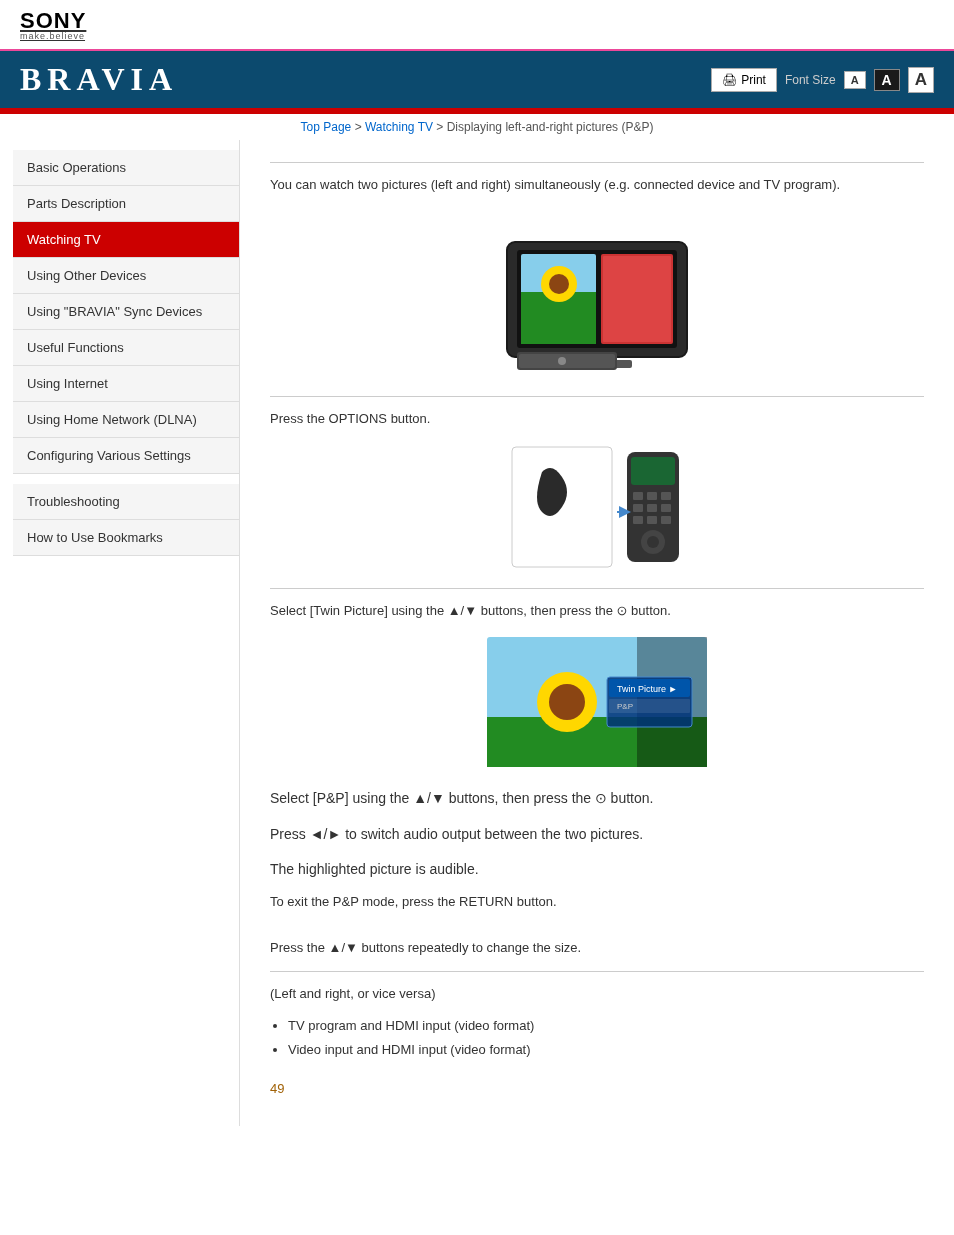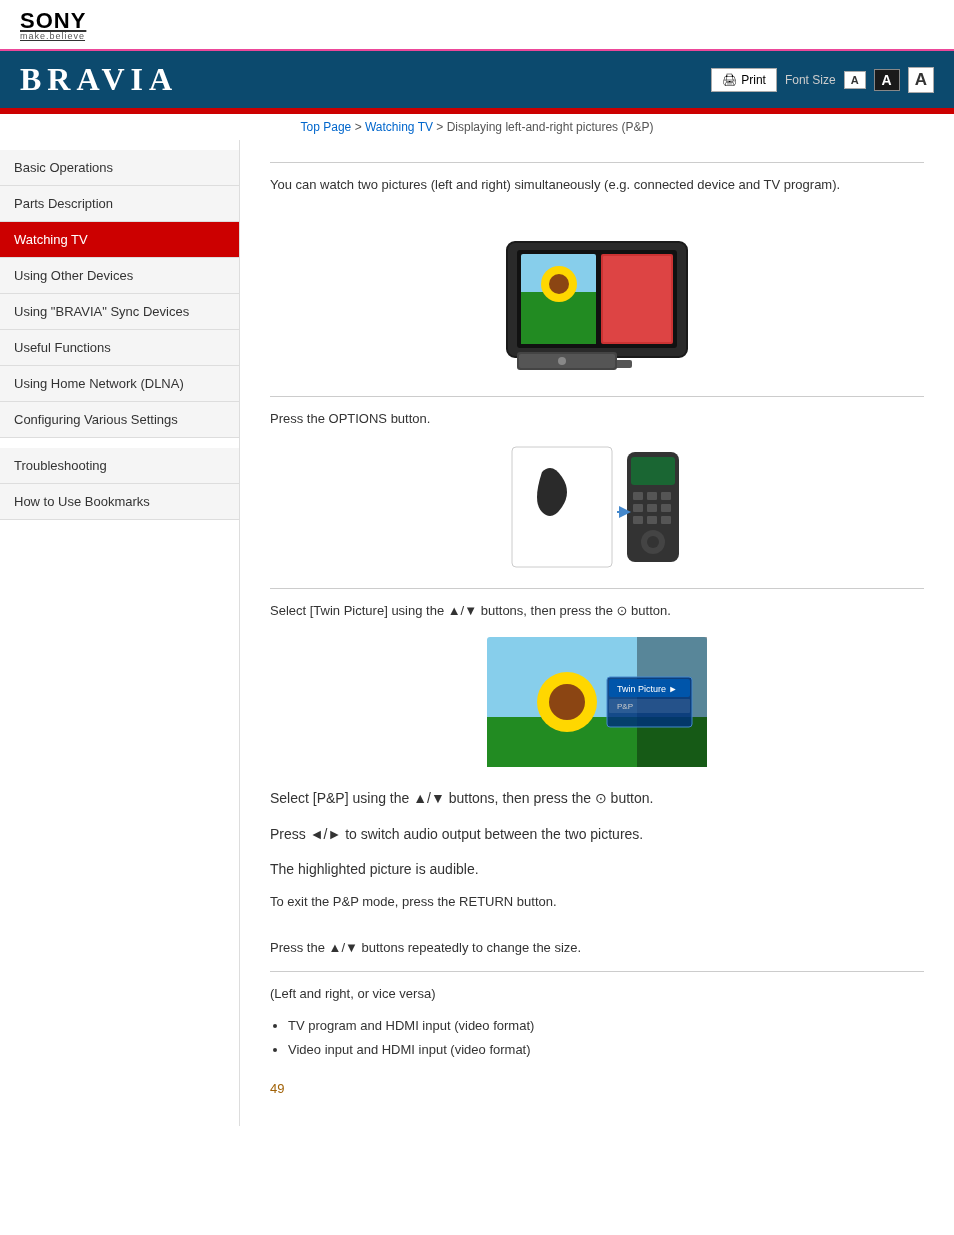--- a/index.html
+++ b/index.html
@@ -27,21 +27,21 @@
 
     
     .breadcrumb { text-align: center; padding: 6px 20px; font-size: 12px; color: #555; }
     .breadcrumb a { color: #0066cc; text-decoration: none; }
 
     
     .main-layout { display: flex; }
 
     
     .sidebar { width: 240px; min-width: 240px; border-right: 1px solid #ddd; padding-top: 10px; }
-    .sidebar-item { padding: 10px 14px; border-bottom: 1px solid #ddd; cursor: pointer; font-size: 13px; color: #333; background: #f5f5f5; }
+    .sidebar-item { padding: 10px 14px; border-bottom: 1px solid #ddd; cursor: pointer; font-size: 13px; color: #333; background: #f5f5f5; margin-left: 13px; }
     .sidebar-item.active { background: #cc0000; color: #fff; }
     .sidebar-item.section-top { margin-top: 10px; }
 
     
     .content { flex: 1; padding: 10px 30px 30px 30px; }
 
     
     .hr { border: none; border-top: 1px solid #ccc; margin: 12px 0; }
 
     .step-section { margin-bottom: 16px; }
@@ -109,20 +109,23 @@
     <div class="sidebar-item">
       <span>Using Other Devices</span>
     </div>
     <div class="sidebar-item">
       <span>Using "BRAVIA" Sync Devices</span>
     </div>
     <div class="sidebar-item">
       <span>Useful Functions</span>
     </div>
     <div class="sidebar-item">
+      <span>Using Internet</span>
+    </div>
+    <div class="sidebar-item">
       <span>Using Home Network (DLNA)</span>
     </div>
     <div class="sidebar-item">
       <span>Configuring Various Settings</span>
     </div>
     <div class="sidebar-item section-top">
       <span>Troubleshooting</span>
     </div>
     <div class="sidebar-item">
       <span>How to Use Bookmarks</span>

